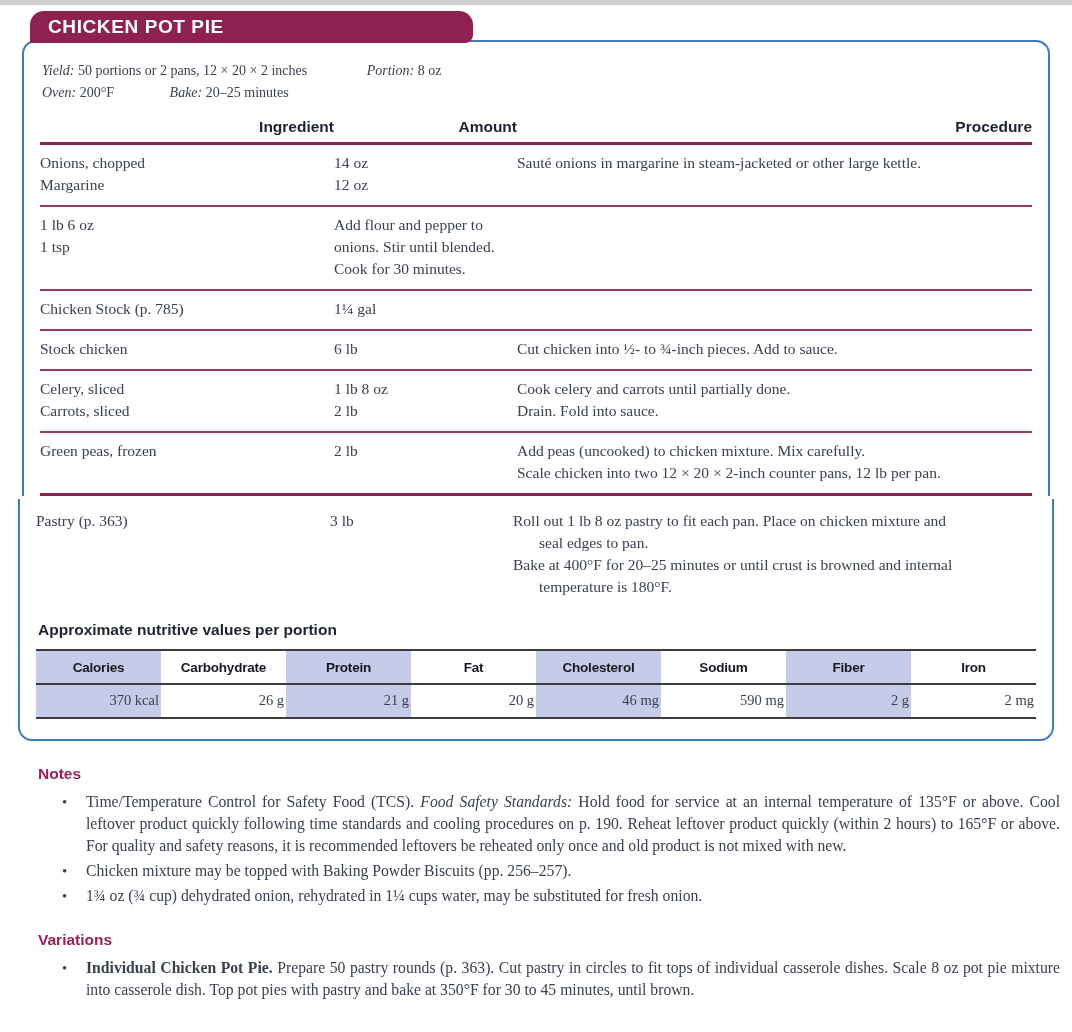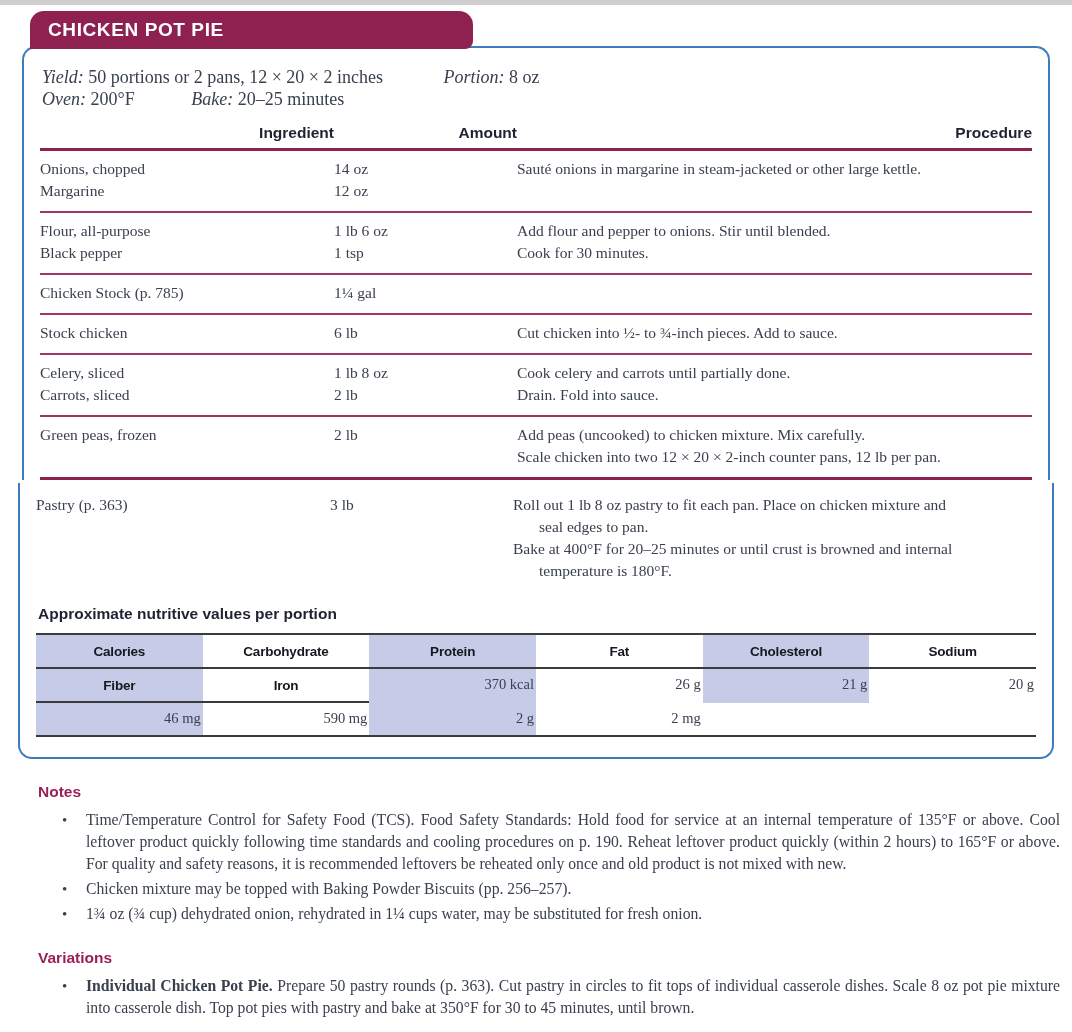--- a/index.html
+++ b/index.html
@@ -4,42 +4,42 @@
 <style>
   html,body{margin:0;padding:0;}
   body{
     width:1072px;height:1032px;background:#ffffff;
     font-family:"Liberation Serif", serif;
     color:#39404e;position:relative;overflow:hidden;
   }
   .top-strip{height:5px;background:#cfcfcf;width:100%;}
   
   .tab{
-    position:relative;z-index:2;margin:6px 0 0 30px;width:443px;height:38px;
+    position:relative;z-index:2;margin:6px 0 0 30px;width:443px;height:32px;
     background:#8e2150;border-radius:14px 14px 8px 0;
     display:flex;align-items:center;box-sizing:border-box;padding-left:18px;
   }
   .tab .t{
     color:#ffffff;font-family:"Liberation Sans", sans-serif;font-weight:bold;
     font-size:19px;letter-spacing:0.6px;
   }
   
   .box{box-sizing:border-box;background:#ffffff;}
   .box1{
     position:relative;z-index:1;margin:-3px 22px 0 22px;
     border:2px solid #3e7cbd;border-bottom:none;border-radius:14px 14px 0 0;
     padding:16px 16px 0 16px;
   }
   .box2{
     margin:3px 18px 0 18px;
     border:2px solid #3e7cbd;border-top:none;border-radius:0 0 14px 14px;
     padding:4px 16px 20px 16px;
   }
   
-  .meta{font-size:18px;line-height:22px;margin:2px 0 10px 2px;}
+  .meta{font-size:14px;line-height:22px;margin:2px 0 10px 2px;}
   .meta .lbl{font-style:italic;}
   .meta .portion{margin-left:56px;}
   .meta .bake{margin-left:52px;}
   
   .rhead,.rrow{display:grid;grid-template-columns:294px 183px 1fr;}
   .rhead{
     font-family:"Liberation Sans", sans-serif;font-weight:bold;font-size:15.5px;color:#1d2330;
     border-bottom:3px solid #8e2150;padding:4px 0 6px 0;text-align:right;
   }
   .rrow{border-top:none;border-bottom:2px solid #9c3765;padding:7px 0 9px 0;}
@@ -47,38 +47,38 @@
   .rrow.thickend{border-bottom:3px solid #8e2150;}
   .cell{font-size:15.5px;line-height:22px;}
   .cell div{min-height:0;}
   .proc .cont{padding-left:26px;}
   .row3pad{padding-bottom:22px;}
   
   .nut-title{
     font-family:"Liberation Sans", sans-serif;font-weight:bold;font-size:15.5px;color:#1d2330;
     margin:14px 0 10px 2px;
   }
-  .nut-table{display:grid;grid-template-columns:repeat(6,1fr);
+  .nut-table{display:grid;grid-template-columns:repeat(8,1fr);
     border-top:2px solid #3b3b3b;border-bottom:2px solid #3b3b3b;}
   .nut-h{
     font-family:"Liberation Sans", sans-serif;font-weight:bold;font-size:13.5px;color:#15181f;
     text-align:center;padding:9px 2px 8px 2px;border-bottom:2px solid #3b3b3b;letter-spacing:-0.2px;
   }
   .nut-v{font-size:14.5px;text-align:right;padding:7px 2px 8px 2px;}
   .shade{background:#c6cbe8;}
   
   .sect{margin:24px 0 0 38px;padding-right:12px;}
   .sect-h{
     font-family:"Liberation Sans", sans-serif;font-weight:bold;font-size:15.5px;color:#9b2057;
     margin-bottom:8px;
   }
   .bullet{display:flex;margin:0 0 3px 24px;font-size:15.7px;line-height:22px;}
   .bullet .dot{width:24px;flex:0 0 24px;font-size:15px;}
   .bullet .btxt{flex:1;text-align:justify;}
-  .bullet .btxt .it{}
+  .bullet .btxt .it{font-style:italic;}
   .bullet .btxt .bd{font-weight:bold;}
 </style>
 </head>
 <body>
 
 <div class="top-strip"></div>
 
 <div class="tab">
   <span class="t">CHICKEN POT PIE</span>
 </div>
@@ -114,24 +114,20 @@
     <div class="cell">
       <div>14 oz</div>
       <div>12 oz</div>
     </div>
     <div class="cell proc">
       <div>Sauté onions in margarine in steam-jacketed or other large kettle.</div>
     </div>
   </div>
 
   <div class="rrow">
-    <div class="cell">
-      <div>Flour, all-purpose</div>
-      <div>Black pepper</div>
-    </div>
     <div class="cell">
       <div>1 lb 6 oz</div>
       <div>1 tsp</div>
     </div>
     <div class="cell proc">
       <div>Add flour and pepper to onions. Stir until blended.</div>
       <div>Cook for 30 minutes.</div>
     </div>
   </div>
 

